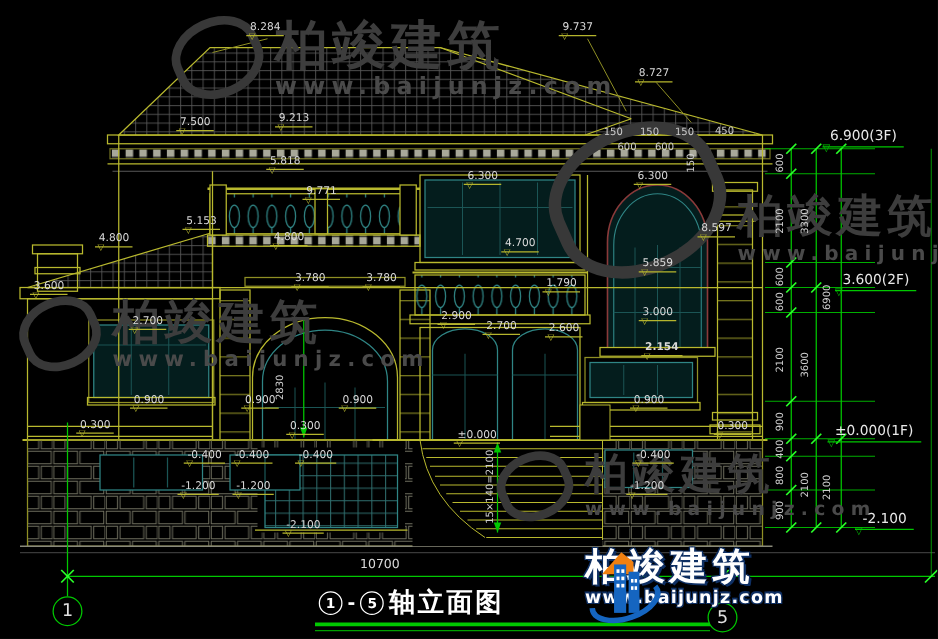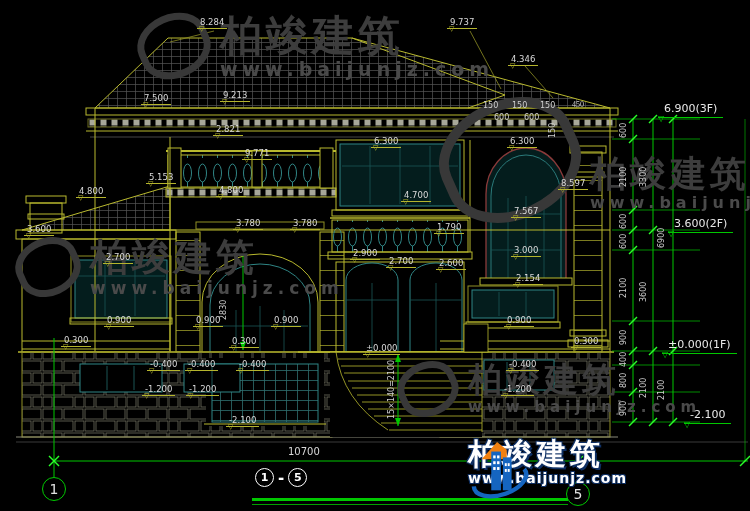--- a/index.html
+++ b/index.html
@@ -318,37 +318,37 @@
     <span class="wm-ic" style="width:46px;height:40px;"></span>
     <span>
       <div class="wm-text" style="font-size:34px;">柏竣建筑</div>
       <div class="wm-url" style="font-size:15px;">www.baijunjz.com</div>
     </span>
   </div>
 
   <div id="ann">
       <div class="elev" style="left: 197px; top: 18px;">8.284</div>
       <div class="elev" style="left: 447px; top: 18px;">9.737</div>
-      <div class="elev" style="left: 508px; top: 55px;">4.346</div>
+      <div class="elev" style="left: 508px; top: 55px;">8.727</div>
       <div class="elev" style="left: 141px; top: 94px;">7.500</div>
       <div class="elev" style="left: 220px; top: 91px;">9.213</div>
-      <div class="elev" style="left: 213px; top: 125px;">2.821</div>
+      <div class="elev" style="left: 213px; top: 125px;">5.818</div>
       <div class="elev" style="left: 242px; top: 149px;">9.771</div>
       <div class="elev" style="left: 146px; top: 173px; text-align: center;">5.153</div>
       <div class="elev" style="left: 76px; top: 187px;">4.800</div>
       <div class="elev" style="left: 216px; top: 186px;">4.800</div>
       <div class="elev" style="left: 233px; top: 219px;">3.780</div>
       <div class="elev" style="left: 290px; top: 219px;">3.780</div>
       <div class="elev" style="left: 371px; top: 137px;">6.300</div>
       <div class="elev" style="left: 507px; top: 137px;">6.300</div>
       <div class="elev" style="left: 401px; top: 191px;">4.700</div>
       <div class="elev" style="left: 434px; top: 223px;">1.790</div>
-      <div class="elev" style="left: 511px; top: 207px;">7.567</div>
+      <div class="elev" style="left: 511px; top: 207px;">5.859</div>
       <div class="elev" style="left: 511px; top: 246px;">3.000</div>
-      <div class="elev" style="left: 513px; top: 274px;">2.154</div>
+      <div class="elev" style="left: 513px; top: 274px; font-weight: bold;">2.154</div>
       <div class="elev" style="left: 350px; top: 249px;">2.900</div>
       <div class="elev" style="left: 386px; top: 257px;">2.700</div>
       <div class="elev" style="left: 436px; top: 259px;">2.600</div>
       <div class="elev" style="left: 24px; top: 225px;">3.600</div>
       <div class="elev" style="left: 103px; top: 253px;">2.700</div>
       <div class="elev" style="left: 558px; top: 179px;">8.597</div>
       <div class="elev" style="left: 104px; top: 316px;">0.900</div>
       <div class="elev" style="left: 193px; top: 316px;">0.900</div>
       <div class="elev" style="left: 271px; top: 316px;">0.900</div>
       <div class="elev" style="left: 504px; top: 316px;">0.900</div>
@@ -364,21 +364,21 @@
       <div class="elev" style="left: 501px; top: 385px;">-1.200</div>
       <div class="elev" style="left: 226px; top: 416px;">-2.100</div>
       <div class="elev" style="left: 363px; top: 344px;">±0.000</div>
       <div class="lvl" style="left: 658px; top: 103px;">6.900(3F)</div>
       <div class="lvl" style="left: 668px; top: 218px;">3.600(2F)</div>
       <div class="lvl" style="left: 662px; top: 339px;">±0.000(1F)</div>
       <div class="lvl" style="left: 684px; top: 409px;">-2.100</div>
       <div class="sdim" style="left: 483px; top: 102px;">150</div>
       <div class="sdim" style="left: 512px; top: 102px;">150</div>
       <div class="sdim" style="left: 540px; top: 102px;">150</div>
-      <div class="sdim" style="left: 572px; top: 101px; font-family: Liberation Serif, serif;">450</div>
+      <div class="sdim" style="left: 572px; top: 101px;">450</div>
       <div class="sdim" style="left: 494px; top: 114px;">600</div>
       <div class="sdim" style="left: 524px; top: 114px;">600</div>
       <div class="rdim" style="left: 220px; top: 320px;">2830</div>
       <div class="rdim" style="left: 388px; top: 419px;">15×140=2100</div>
       <div class="rdim" style="left: 549px; top: 138px;">150</div>
       <div class="rdim" style="left: 620px; top: 138px;">600</div>
       <div class="rdim" style="left: 620px; top: 187px;">2100</div>
       <div class="rdim" style="left: 620px; top: 229px;">600</div>
       <div class="rdim" style="left: 620px; top: 249px;">600</div>
       <div class="rdim" style="left: 620px; top: 298px;">2100</div>
@@ -394,20 +394,21 @@
     </div>
 
   <div id="dim-total">10700</div>
   <div class="bubble" style="left:42px;top:477px;">1</div>
   <div class="bubble" style="left:566px;top:482px;">5</div>
 
   <div id="title">
     <span class="circ">1</span>
     <span class="dash">-</span>
     <span class="circ">5</span>
+    <span class="ttl">轴立面图</span>
   </div>
   <div id="title-underline1"></div>
   <div id="title-underline2"></div>
 
   <div id="logo">
     <svg width="62" height="62" viewBox="0 0 64 64">
       <polygon points="14,22 30,4 40,12 40,22" fill="#f08010"></polygon>
       <rect x="24" y="14" width="10" height="40" fill="#1565c0"></rect>
       <rect x="36" y="20" width="9" height="34" fill="#1565c0"></rect>
       <g fill="#fff">

